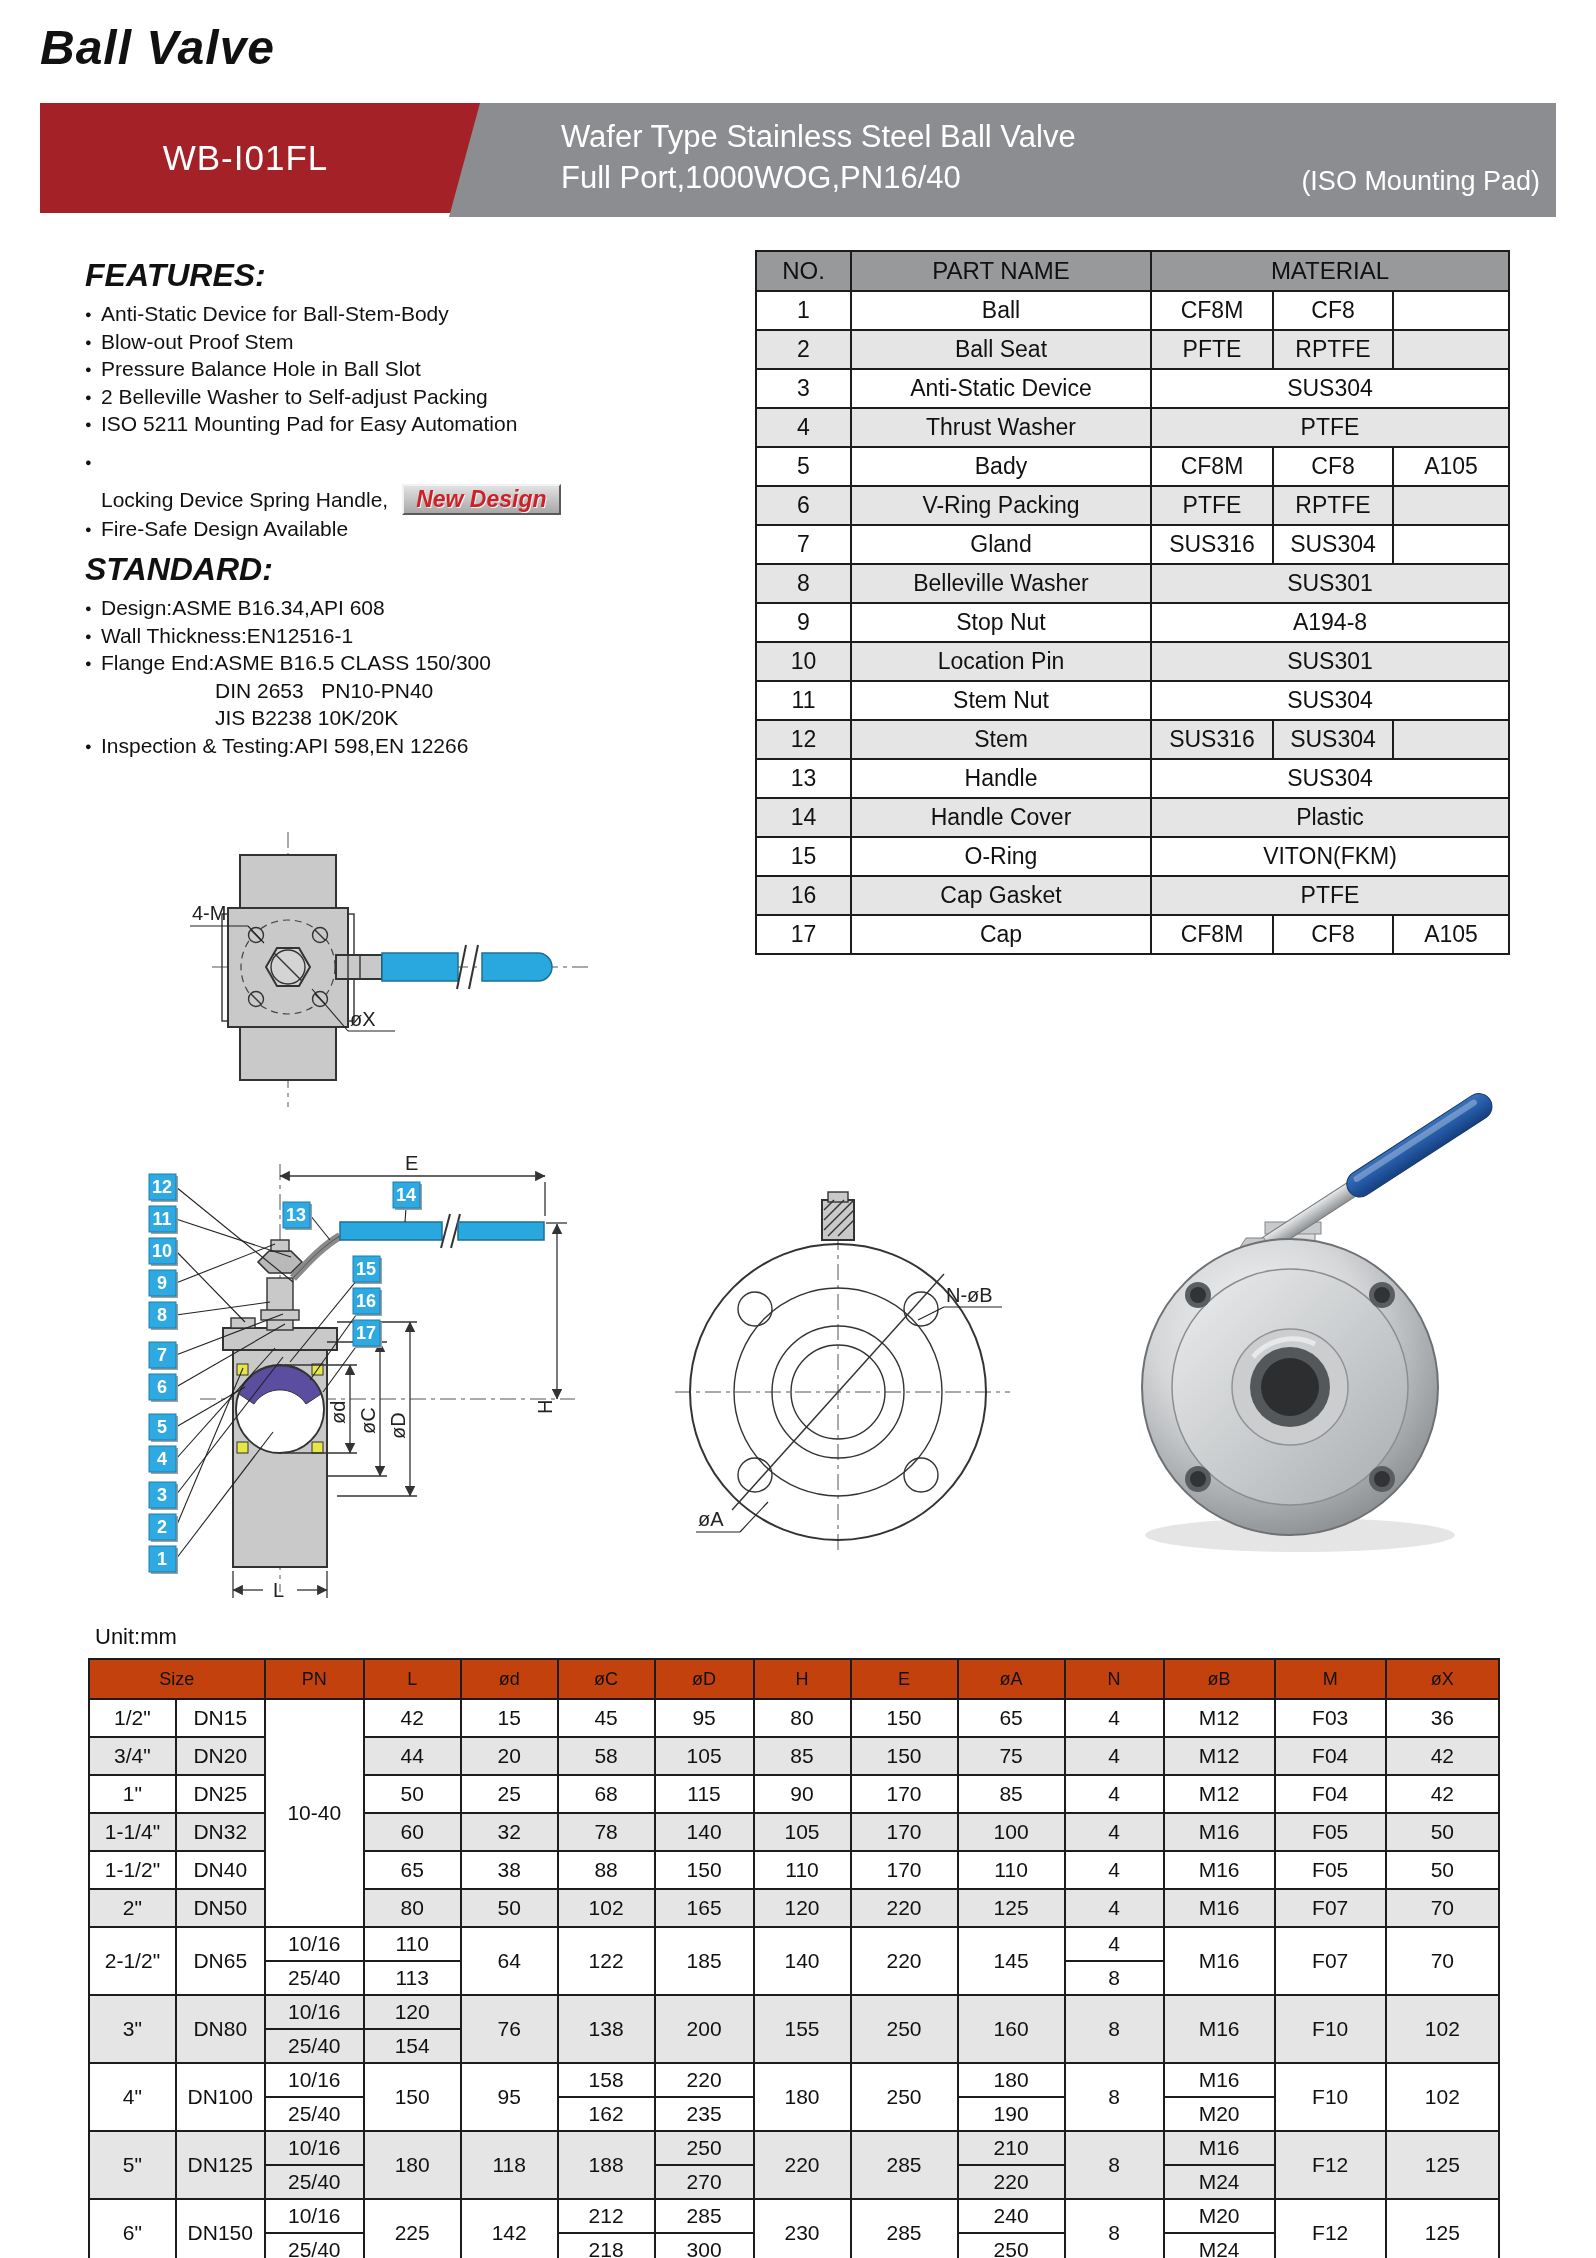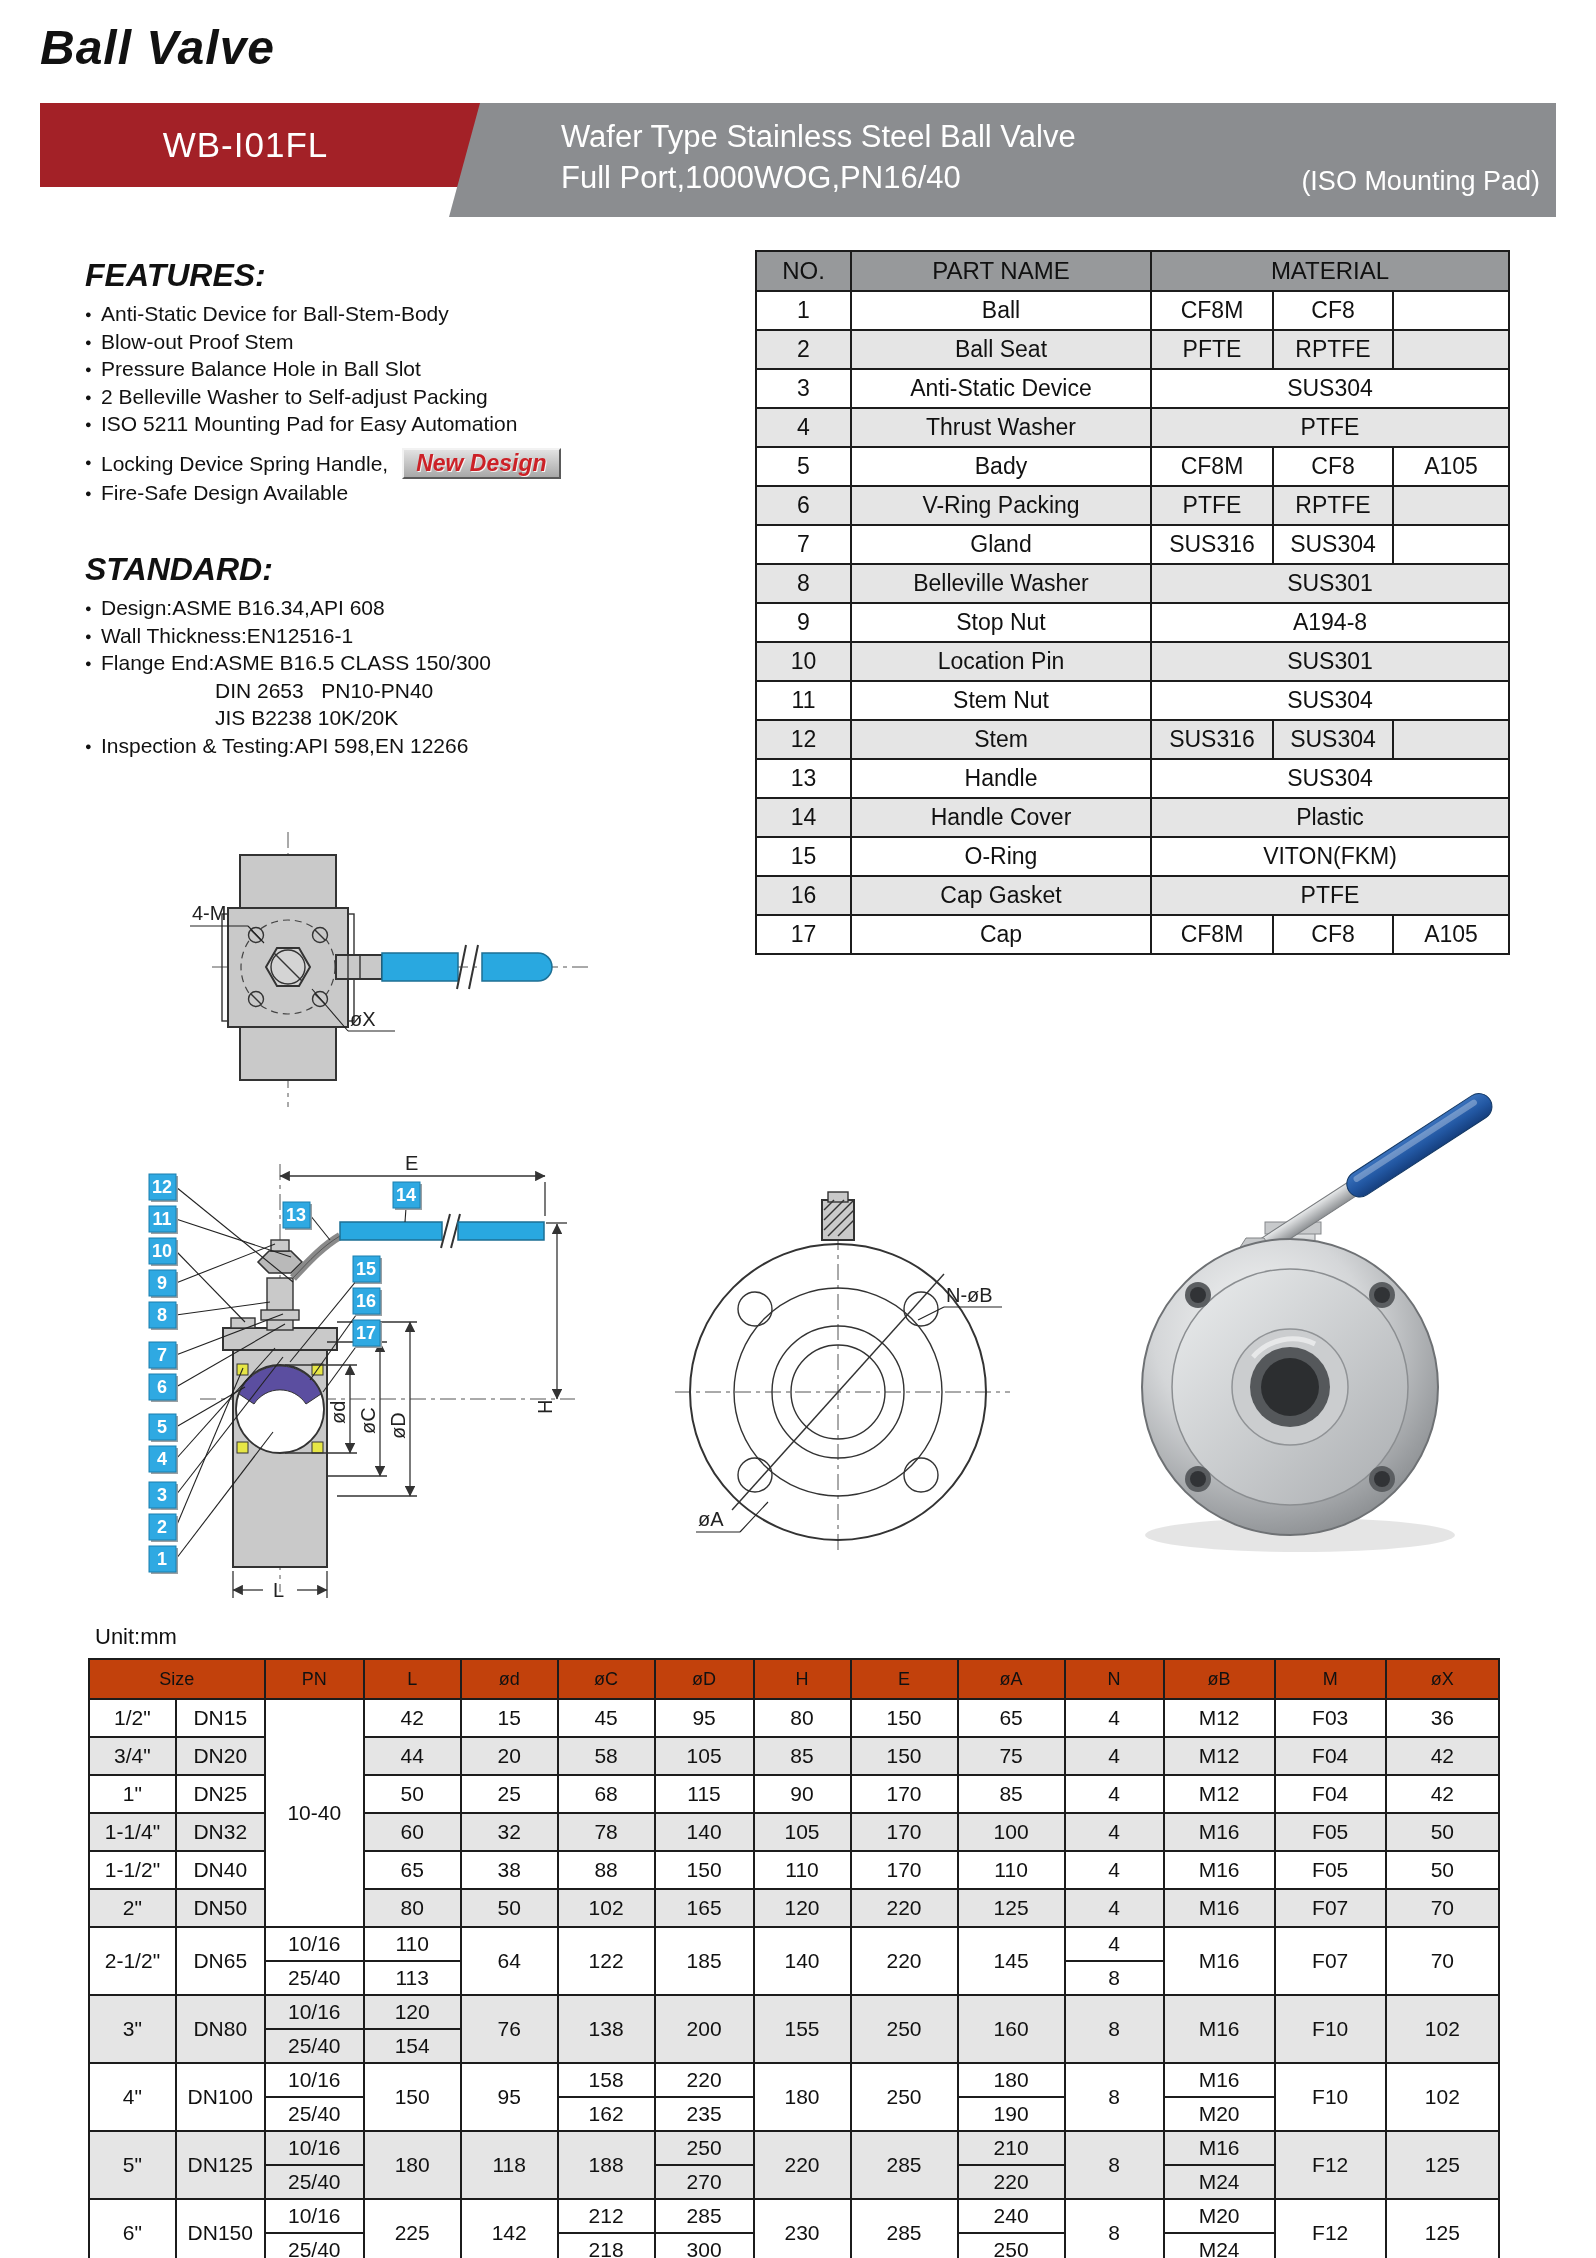--- a/index.html
+++ b/index.html
@@ -2,21 +2,21 @@
 <html><head>
 <meta charset="utf-8">
 <style>
   html,body{margin:0;padding:0;background:#fff;}
   .page{position:relative;width:1596px;height:2258px;background:#fff;overflow:hidden;
         font-family:"Liberation Sans",sans-serif;color:#111;}
   .abs{position:absolute;}
 
   
   .doc-title{left:40px;top:20px;font-size:48px;font-weight:bold;font-style:italic;letter-spacing:1px;}
-  .banner-red{left:40px;top:103px;width:456px;height:84px;
+  .banner-red{left:40px;top:103px;width:456px;height:110px;
       clip-path:polygon(0 0,100% 0,93.4% 100%,0 100%);
       display:flex;align-items:center;justify-content:center;}
   .banner-red span{color:#fff;font-size:35px;letter-spacing:1px;padding-right:45px;}
   .banner-gray{left:449px;top:103px;width:1107px;height:114px;
       clip-path:polygon(2.8% 0,100% 0,100% 100%,0 100%);}
   .banner-gray .lines{position:absolute;left:112px;top:13px;color:#fff;font-size:31px;line-height:41px;}
   .banner-gray .note{position:absolute;right:16px;bottom:20px;color:#fff;font-size:27px;}
 
   
   .features{left:85px;top:246px;width:560px;}
@@ -24,21 +24,21 @@
   .sec-head{font-size:32px;font-weight:bold;font-style:italic;letter-spacing:0px;margin-top:11px;}
   ul.plain{list-style:none;margin:6px 0 0 0;padding:0;}
   ul.plain li{font-size:21px;line-height:27.5px;position:relative;padding-left:16px;white-space:pre;}
   ul.plain li::before{content:"●";position:absolute;left:0;top:1px;font-size:11px;}
   ul.plain li.no-bullet{padding-left:130px;}
   ul.plain li.no-bullet::before{content:"";}
   ul.plain li.mt{margin-top:10px;}
   .badge{display:inline-block;margin-left:14px;padding:0 12px;font-size:23px;font-weight:bold;font-style:italic;
      color:#cc2127;background:linear-gradient(#e2e2e2,#a8a8a8);
      border:2px solid;border-color:#f2f2f2 #5a5a5a #5a5a5a #f2f2f2;
-     text-shadow:1px 1px 0 #f5f5f5;line-height:27px;}
+     text-shadow:1px 1px 0 #f5f5f5;line-height:27px;margin-top:36px;}
 
   
   table{border-collapse:collapse;table-layout:fixed;border-radius:17px;}
   td,th{border:2px solid #1c1c1c;text-align:center;vertical-align:middle;overflow:hidden;padding:0;}
   .parts{left:755px;top:250px;}
   .parts table{width:753px;}
   .parts th{background:#97999b;font-size:24px;font-weight:normal;height:38px;color:#111;}
   .parts td{font-size:23px;height:37px;background:#fff;}
   .parts tr.alt td{background:#e5e5e5;}
   .dim{left:88px;top:1658px;}

